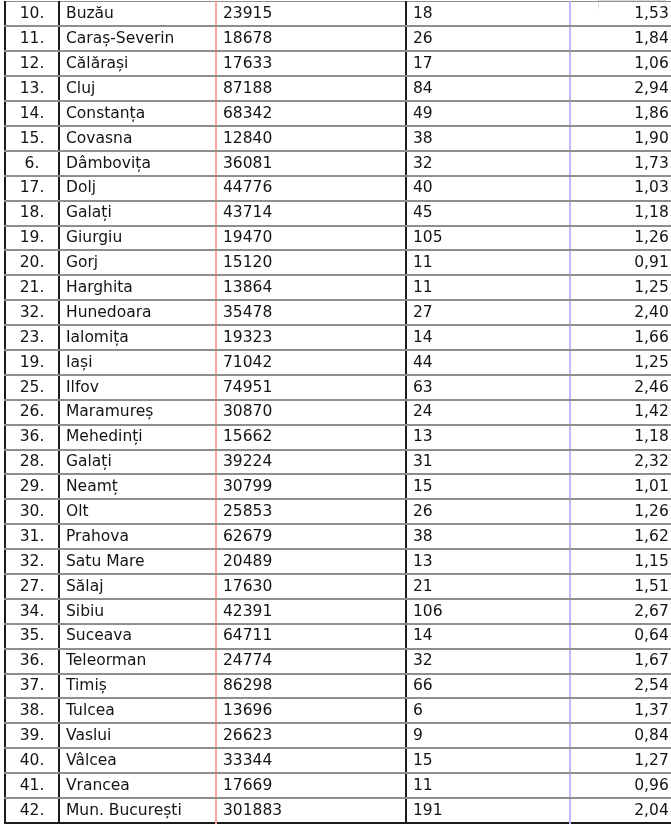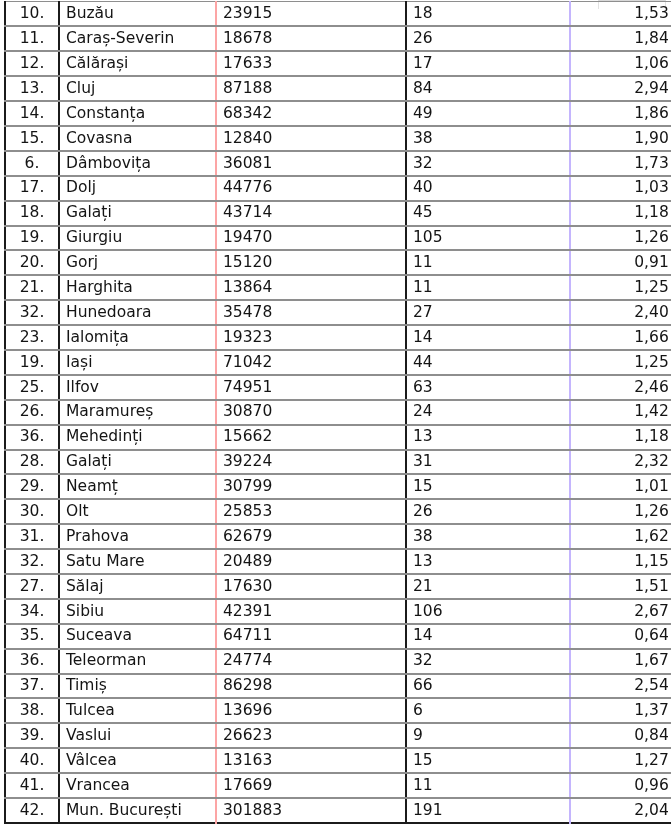--- a/index.html
+++ b/index.html
@@ -285,21 +285,21 @@
         <tr>
           <td class="col-idx">39.</td>
           <td class="col-name">Vaslui</td>
           <td class="col-a">26623</td>
           <td class="col-b">9</td>
           <td class="col-c">0,84</td>
         </tr>
         <tr>
           <td class="col-idx">40.</td>
           <td class="col-name">Vâlcea</td>
-          <td class="col-a">13163</td>
+          <td class="col-a">33344</td>
           <td class="col-b">15</td>
           <td class="col-c">1,27</td>
         </tr>
         <tr>
           <td class="col-idx">41.</td>
           <td class="col-name">Vrancea</td>
           <td class="col-a">17669</td>
           <td class="col-b">11</td>
           <td class="col-c">0,96</td>
         </tr>

